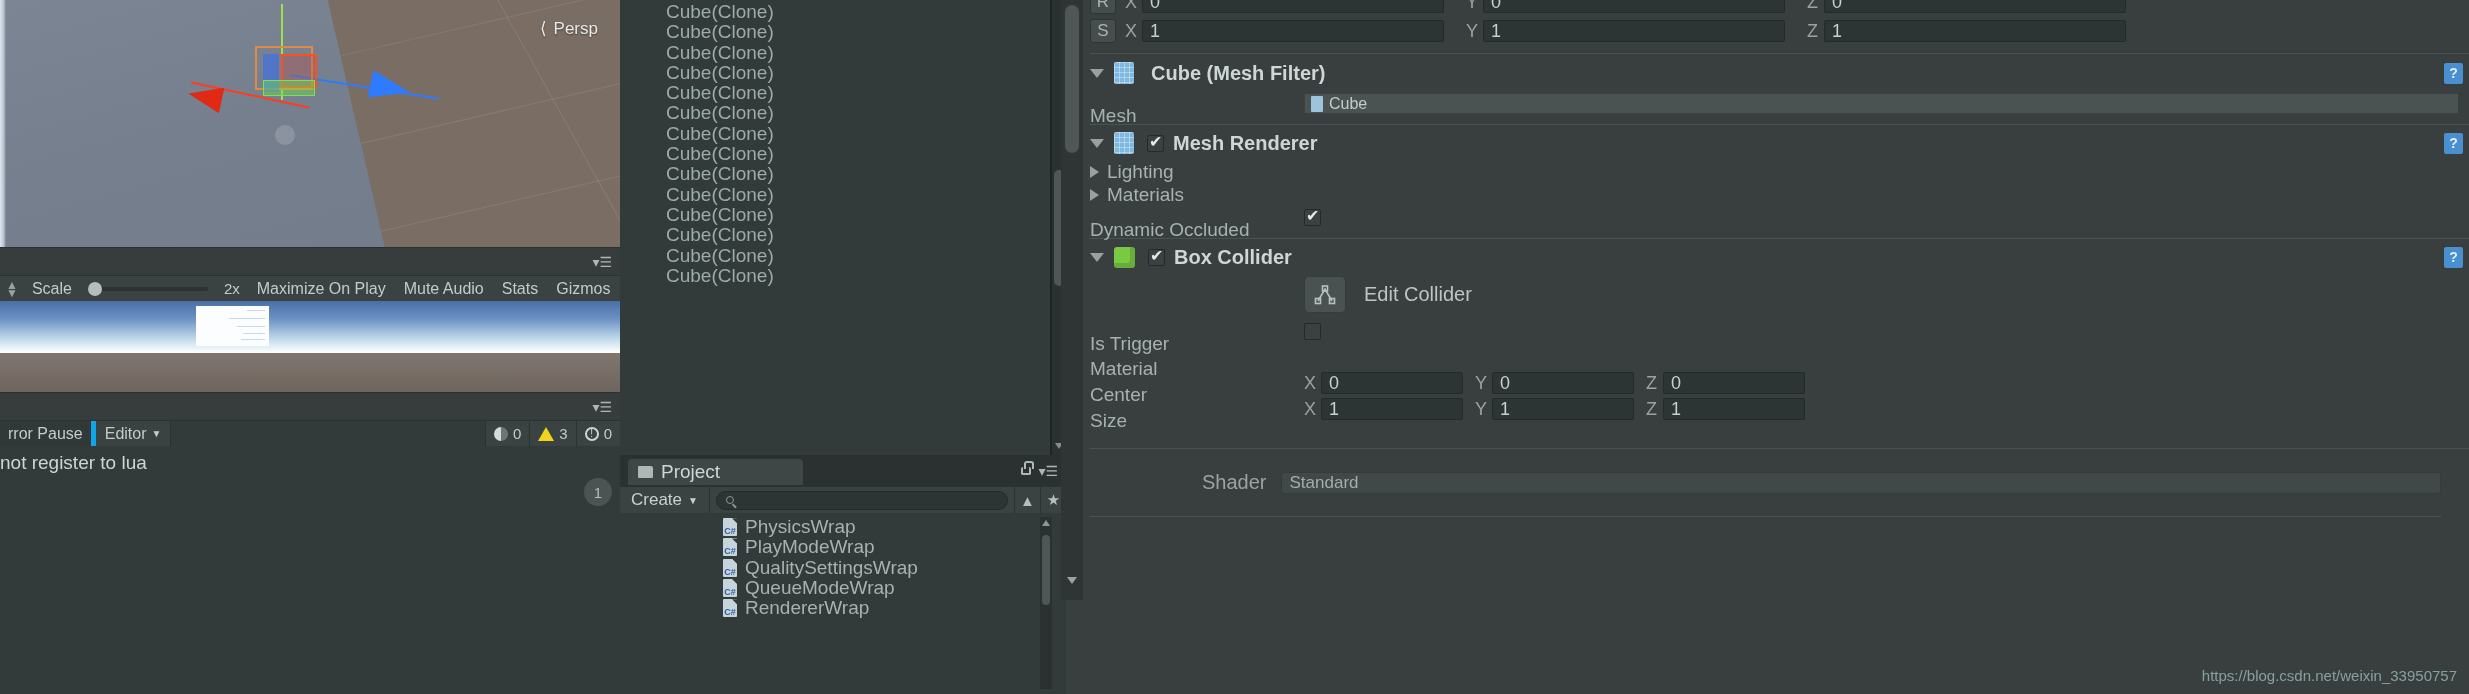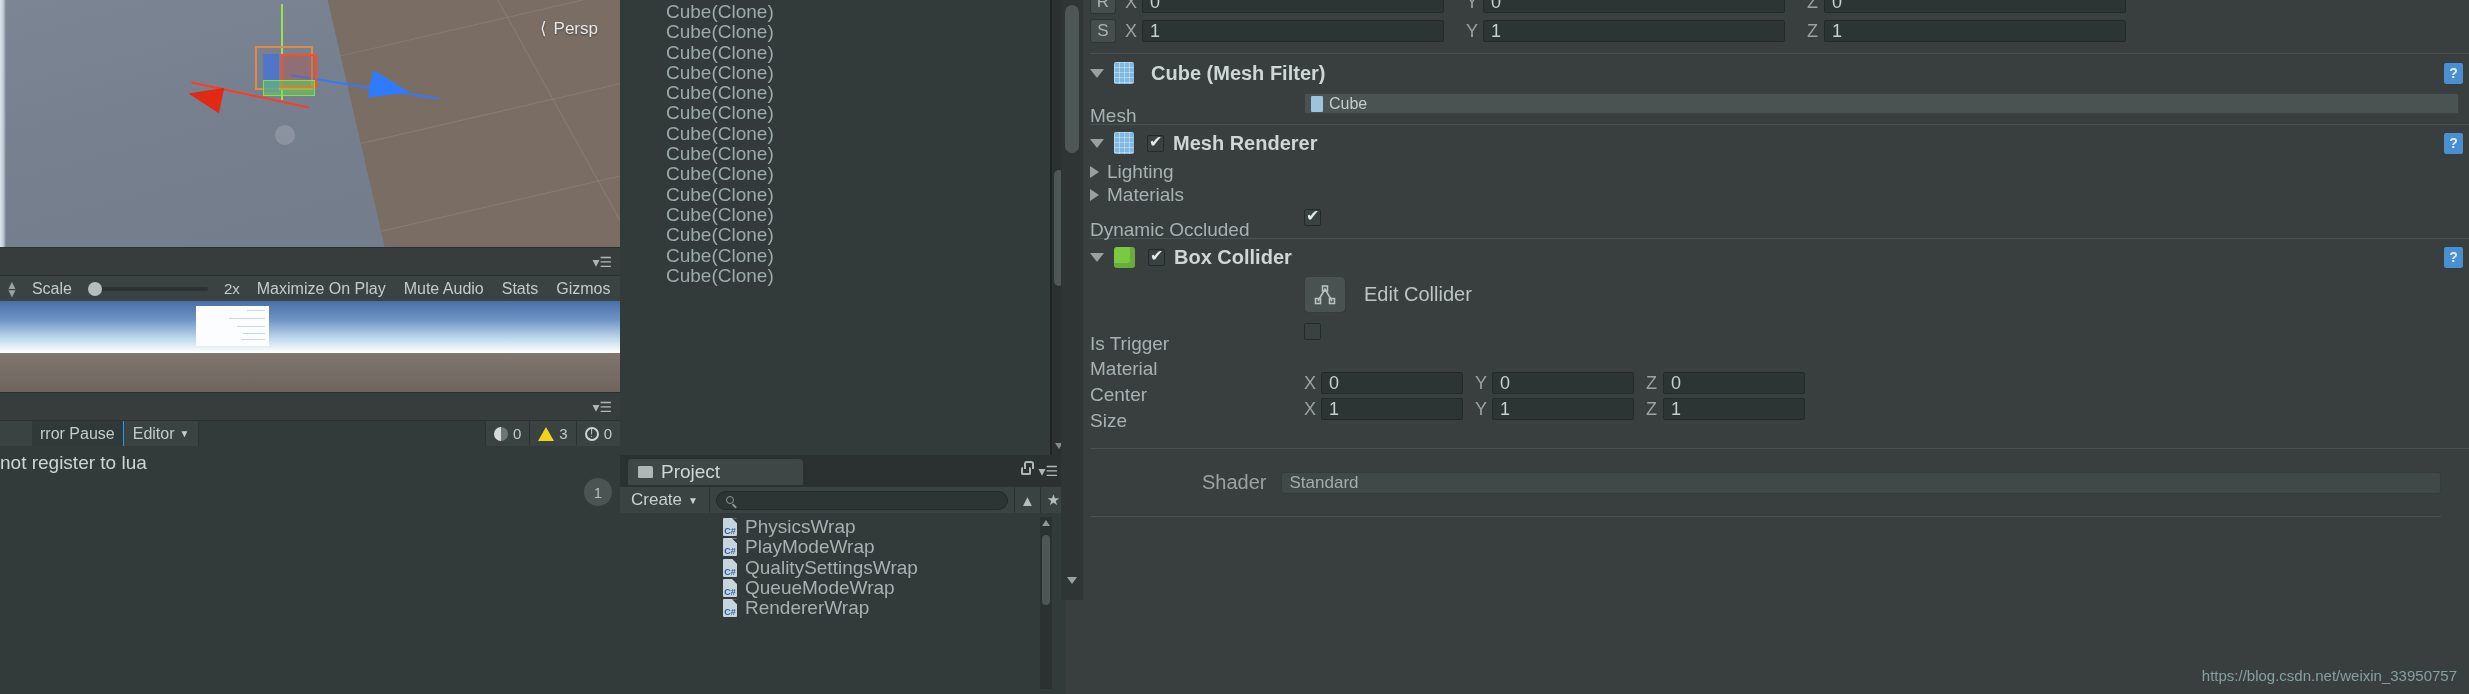--- a/index.html
+++ b/index.html
@@ -76,23 +76,23 @@
      background:#fbfdff; }
   .card-line{ position:absolute; height:1px; background:#9cb8dd; opacity:.55; }
 
   
   #console-tabbar{ left:0; top:392px; width:620px; height:28px;
      background:#373d3d; border-top:1px solid #2b3131; }
   #console-tabbar .opt{ position:absolute; right:8px; top:6px; color:#aeb6b6; font-size:14px; }
   #console-toolbar{ left:0; top:420px; width:620px; height:26px;
      background:#3b4242; border-top:1px solid #2c3232; display:flex; align-items:center; }
   #errpause{ height:26px; display:flex; align-items:center; padding:0 8px;
-     background:#313838; color:#c3cbcb; font-size:16px;margin-left:32px; }
+     background:#313838; color:#c3cbcb; font-size:16px; }
   #editor-drop{ height:26px; display:flex; align-items:center; gap:5px; padding:0 9px;
-     color:#c3cbcb; font-size:16px; border-left:1px solid #0ea5e9; border-right:1px solid #2c3232; }
+     color:#c3cbcb; font-size:16px; border-left:5px solid #0ea5e9; border-right:1px solid #2c3232; }
   #console-spacer{ flex:1; height:26px; background:#333a3a; }
   .count-cell{ height:26px; display:flex; align-items:center; gap:5px; padding:0 8px;
      background:#3b4242; border-left:1px solid #2c3232; font-size:15px; color:#c3cbcb; }
   .ic-log{ width:14px; height:14px; border-radius:50%;
      background:linear-gradient(90deg,#d6dada 50%,#6d7575 50%); }
   .ic-warn{ width:0;height:0;border-left:8px solid transparent;border-right:8px solid transparent;
      border-bottom:14px solid #f2d21c; }
   .ic-err{ width:14px;height:14px;border-radius:50%;border:2px solid #cfd5d5;
      display:flex;align-items:center;justify-content:center;font-size:10px;color:#cfd5d5; }
   #console-list{ left:0; top:446px; width:620px; height:248px; background:#333a3a;

